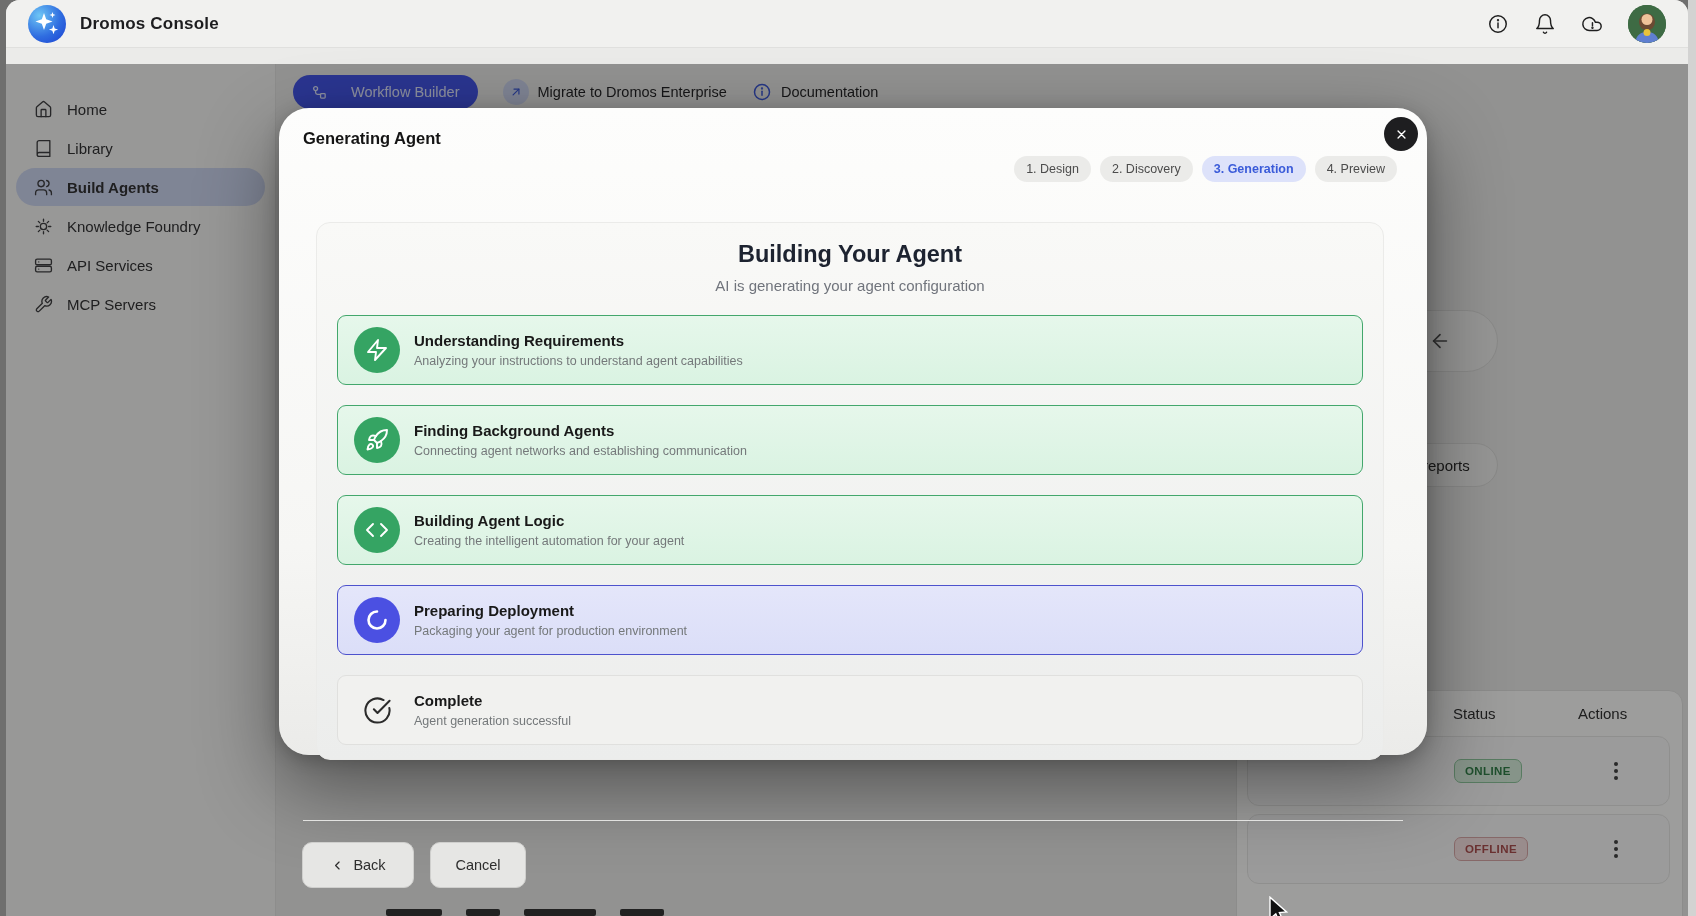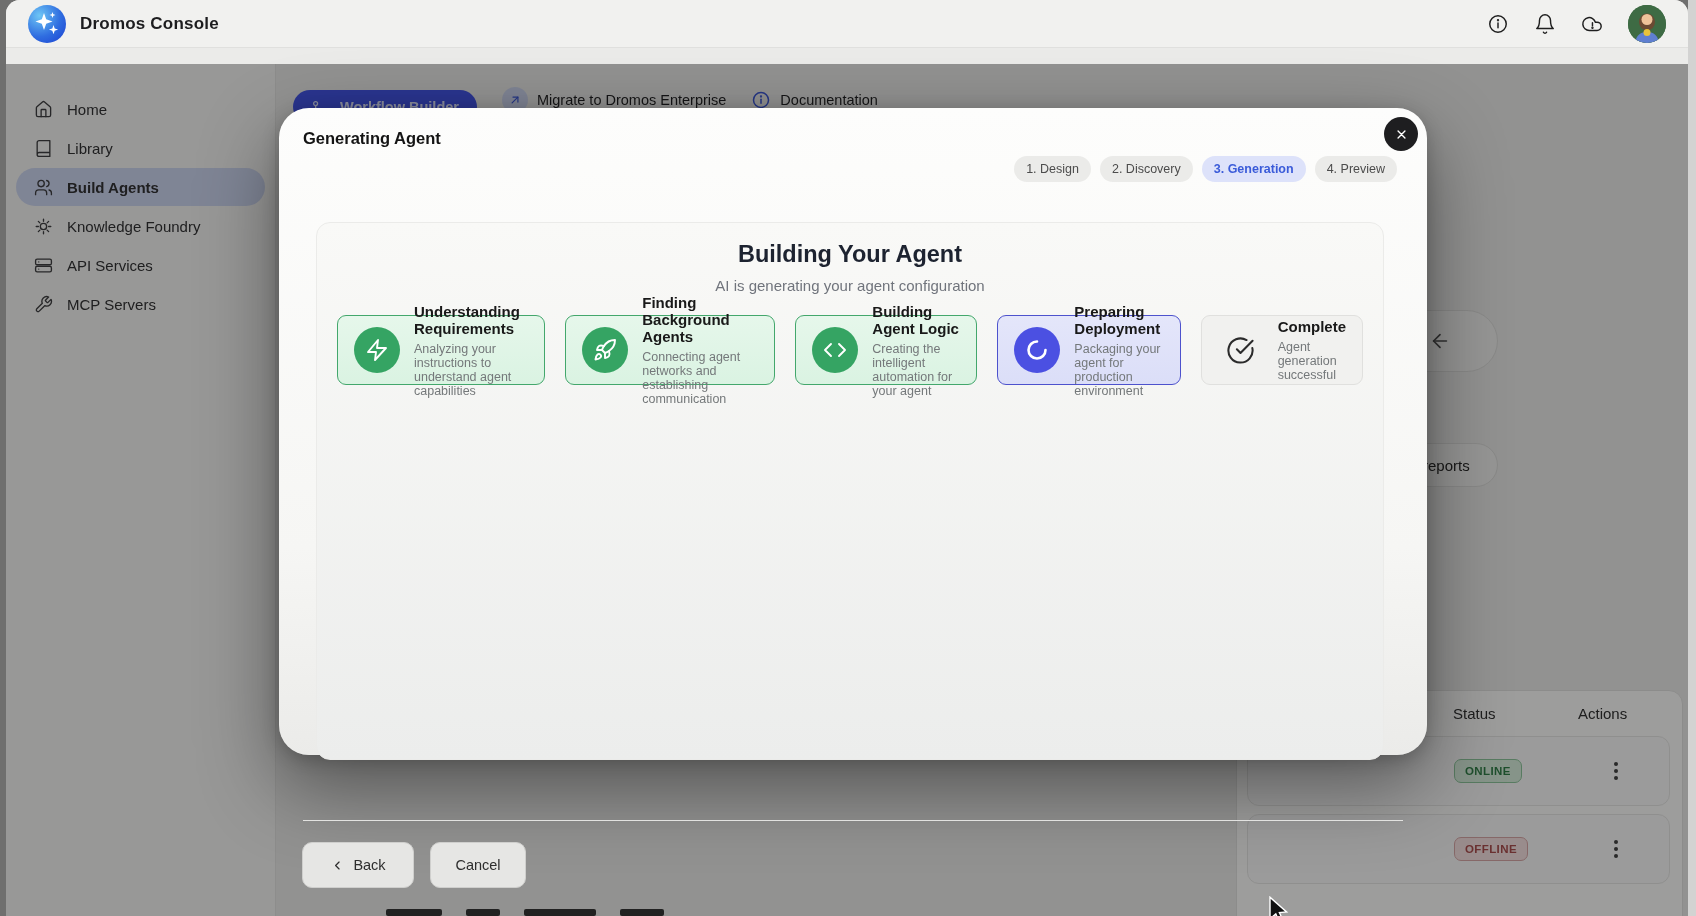--- a/index.html
+++ b/index.html
@@ -24,22 +24,22 @@
 
   
   .sidebar { position:absolute; left:0; top:64px; width:270px; bottom:0; background:#f5f5f3; border-right:1px solid #e3e3e1; }
   .sidebar-nav { padding-top:26px; display:flex; flex-direction:column; gap:1px; }
   .side-item { display:flex; align-items:center; gap:14px; height:38px; padding:0 16px 0 28px; font-size:15px; color:#2c2c2e; }
   .side-item svg { width:19px; height:19px; stroke:#3a3a3c; fill:none; stroke-width:1.7; stroke-linecap:round; stroke-linejoin:round; flex:0 0 19px; }
   .side-item.active { background:#ccd5f1; border-radius:999px; margin:0 10px; padding-left:18px; font-weight:600; }
 
   .main { position:absolute; left:270px; top:64px; right:0; bottom:0; background:#ebebe9; }
   .topnav { display:flex; align-items:center; gap:25px; padding:11px 0 0 17px; }
-  .wf-btn { display:flex; align-items:center; gap:12px; height:34px; padding:0 18px; border-radius:17px;
-            background:#3f51e8; color:#e2e7ff; font-size:14.5px; font-weight:700; border:none; font-family:inherit;margin-top:15px; }
+  .wf-btn { display:flex; align-items:center; gap:23px; height:34px; padding:0 18px; border-radius:17px;
+            background:#3f51e8; color:#e2e7ff; font-size:14.5px; font-weight:400; border:none; font-family:inherit; }
   .wf-btn svg { width:17px; height:17px; stroke:#dfe5ff; fill:none; stroke-width:1.8; stroke-linecap:round; stroke-linejoin:round; }
   .nav-link { display:flex; align-items:center; gap:9px; font-size:14.5px; color:#1c1c1e; }
   .migrate-ico { width:26px; height:26px; border-radius:50%; background:#ccd4ef; display:flex; align-items:center; justify-content:center; }
   .migrate-ico svg { width:14px; height:14px; stroke:#3653d6; fill:none; stroke-width:2; stroke-linecap:round; stroke-linejoin:round; }
   .doc-ico svg { width:20px; height:20px; stroke:#3653d6; fill:none; stroke-width:1.8; stroke-linecap:round; }
 
   .bg-pill-arrow { position:absolute; left:1040px; top:246px; width:182px; height:62px; border-radius:31px;
                    background:#f2f2f0; border:1px solid #dddddb; display:flex; align-items:center; }
   .bg-pill-arrow svg { width:22px; height:22px; stroke:#4a4a4a; fill:none; stroke-width:1.8; stroke-linecap:round; stroke-linejoin:round; margin-left:112px; }
   .bg-pill-reports { position:absolute; left:1040px; top:379px; width:182px; height:44px; border-radius:22px;
@@ -74,21 +74,21 @@
   .close-btn svg { width:15px; height:15px; stroke:#fff; stroke-width:2.2; stroke-linecap:round; }
   .wizard-steps { position:absolute; top:48px; right:30px; display:flex; gap:9px; }
   .wstep { height:26px; display:flex; align-items:center; padding:0 12px; border-radius:13px; background:#ebebe9;
            font-size:12.5px; color:#4c4c4c; }
   .wstep.active { background:#dde2fa; color:#3a5bd9; font-weight:600; }
 
   .gen-card { position:absolute; left:37px; top:114px; width:1068px; height:538px; border-radius:14px;
               background:linear-gradient(180deg,#f9f9f7,#ecedec); border:1px solid #ebebe9; }
   .gen-heading { margin-top:18px; text-align:center; font-size:23.5px; font-weight:700; color:#1d2330; }
   .gen-sub { margin-top:9px; text-align:center; font-size:15px; color:#70747c; }
-  .steps-list { margin:21px 20px 0; display:flex; flex-direction:row; gap:20px; }
+  .steps-list { margin:21px 20px 0; display:flex; flex-direction:column; gap:20px; }
   .pstep { height:70px; border-radius:9px; display:flex; align-items:center; padding:0 16px; border:1.5px solid transparent; }
   .pstep.state-complete    { background:linear-gradient(180deg,#e6f7eb,#daf3e2); border-color:#43a76c; }
   .pstep.state-in-progress { background:linear-gradient(180deg,#e4e6fa,#dbdef8); border-color:#4d52cd; }
   .pstep.state-pending     { background:#f1f1ef; border-color:#e0e0de; }
   .pstep-icon { width:46px; height:46px; border-radius:50%; display:flex; align-items:center; justify-content:center; flex:0 0 46px; }
   .state-complete .pstep-icon    { background:#35a463; }
   .state-in-progress .pstep-icon { background:#4b50e2; }
   .state-pending .pstep-icon     { background:transparent; }
   .pstep-icon svg { width:24px; height:24px; stroke:#fff; fill:none; stroke-width:1.9; stroke-linecap:round; stroke-linejoin:round; }
   .state-pending .pstep-icon svg { width:29px; height:29px; stroke:#2b2b2b; stroke-width:1.7; }

